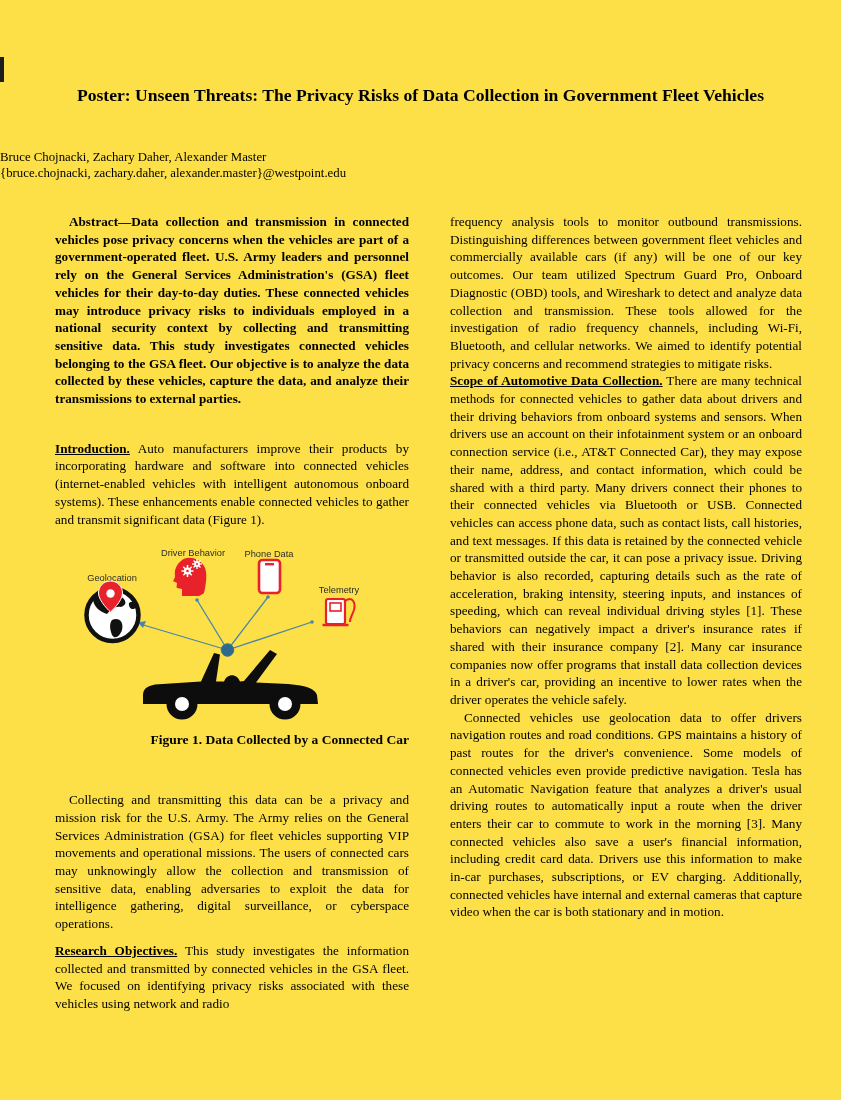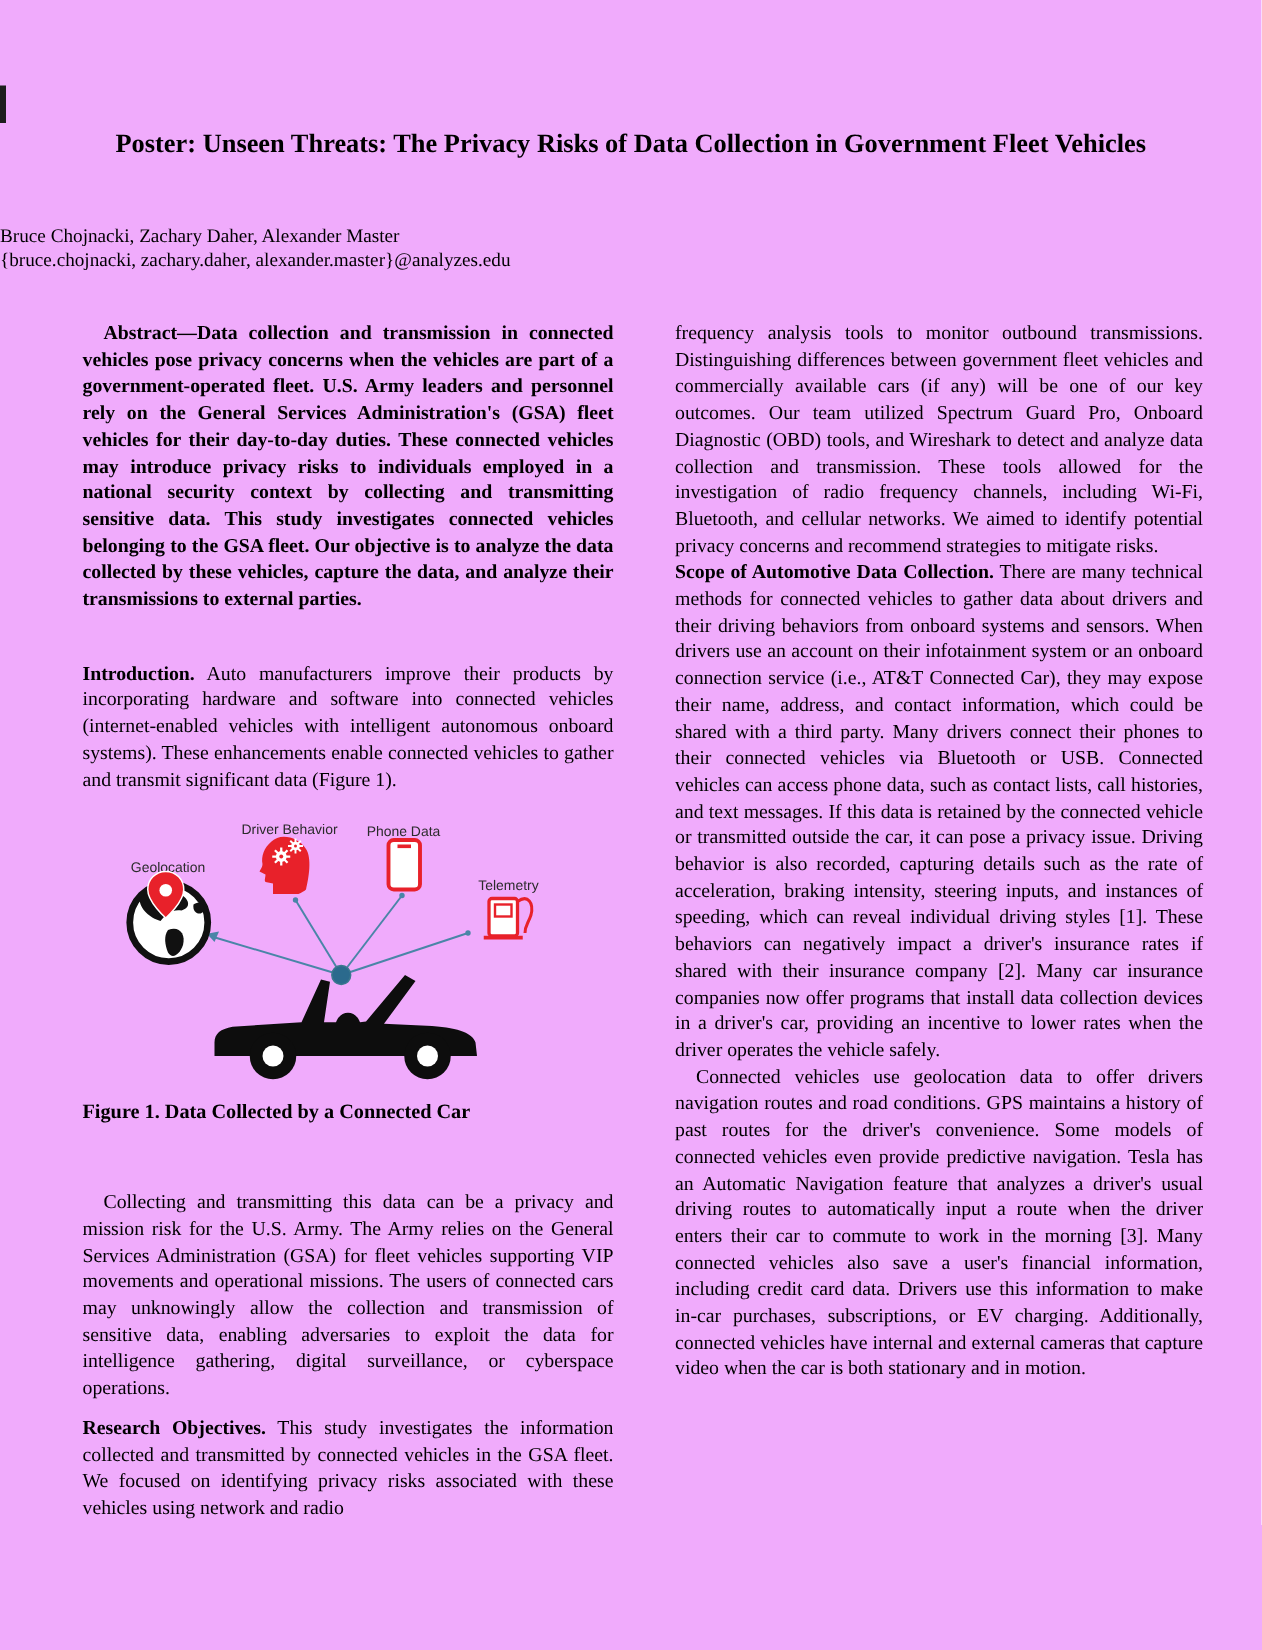--- a/index.html
+++ b/index.html
@@ -1,49 +1,49 @@
 <!DOCTYPE html>
 <html><head>
 <meta charset="utf-8">
 <style>
   html,body{margin:0;padding:0;background:#ffffff;}
-  .page{position:relative;width:841px;height:1100px;background:#f0abfc;overflow:hidden;
+  .page{position:relative;width:841px;height:1100px;background:#fde047;overflow:hidden;
         font-family:"Liberation Serif", serif;color:#000;}
   .artifact{position:absolute;left:0;top:57px;width:4px;height:25px;background:#1d1d1d;}
   .title{position:absolute;top:84px;left:50%;transform:translateX(-50%);width:712px;
          margin:0;text-align:center;font-size:17.6px;line-height:22px;font-weight:bold;}
   .authors{position:absolute;top:149px;left:0;right:0;
            font-size:12.8px;line-height:16.4px;}
   .col{position:absolute;top:213px;}
   .col-left{left:55px;width:354px;}
   .col-right{left:434px;width:352px;margin-left:16px;}
   .para{margin:0;font-size:13.2px;line-height:17.7px;text-align:justify;text-justify:inter-word;}
   .abstract{margin:0;font-size:13.2px;line-height:17.7px;text-align:justify;font-weight:bold;text-indent:14px;}
   .abstract-lead{}
   .indent{text-indent:14px;}
-  .lead{font-weight:bold;}
+  .lead{font-weight:bold;text-decoration:underline;}
   .mt-intro{margin-top:32px;}
   .mt-collect{margin-top:43px;}
   .mt-research{margin-top:9px;}
   .figure-block{margin:15px 0 0 0;padding:0;}
-  .figure-block figcaption{font-weight:bold;font-size:13.5px;text-align:left;margin-top:3px;}
+  .figure-block figcaption{font-weight:bold;font-size:13.5px;text-align:right;margin-top:3px;}
   .fig-label{font-family:"Liberation Sans", sans-serif;font-size:9.3px;fill:#2b2b2b;}
 </style>
 </head>
 <body>
 
 <div class="page">
 
   <div class="artifact"></div>
 
   <h1 class="title">Poster: Unseen Threats: The Privacy Risks of Data Collection in Government Fleet Vehicles</h1>
 
   <div class="authors">
     <div>Bruce Chojnacki, Zachary Daher, Alexander Master</div>
-    <div>{bruce.chojnacki, zachary.daher, alexander.master}@analyzes.edu</div>
+    <div>{bruce.chojnacki, zachary.daher, alexander.master}@westpoint.edu</div>
   </div>
 
   <div class="col col-left">
 
     <p class="abstract"><span class="abstract-lead">Abstract</span><span>—Data collection and transmission in connected vehicles pose privacy concerns when the vehicles are part of a government-operated fleet. U.S. Army leaders and personnel rely on the General Services Administration's (GSA) fleet vehicles for their day-to-day duties. These connected vehicles may introduce privacy risks to individuals employed in a national security context by collecting and transmitting sensitive data. This study investigates connected vehicles belonging to the GSA fleet. Our objective is to analyze the data collected by these vehicles, capture the data, and analyze their transmissions to external parties.</span></p>
 
     <p class="para mt-intro"><span class="lead">Introduction.</span> <span>Auto manufacturers improve their products by incorporating hardware and software into connected vehicles (internet-enabled vehicles with intelligent autonomous onboard systems). These enhancements enable connected vehicles to gather and transmit significant data (Figure 1).</span></p>
 
     <figure class="figure-block">
       <svg width="354" height="182" viewBox="0 0 354 182">

